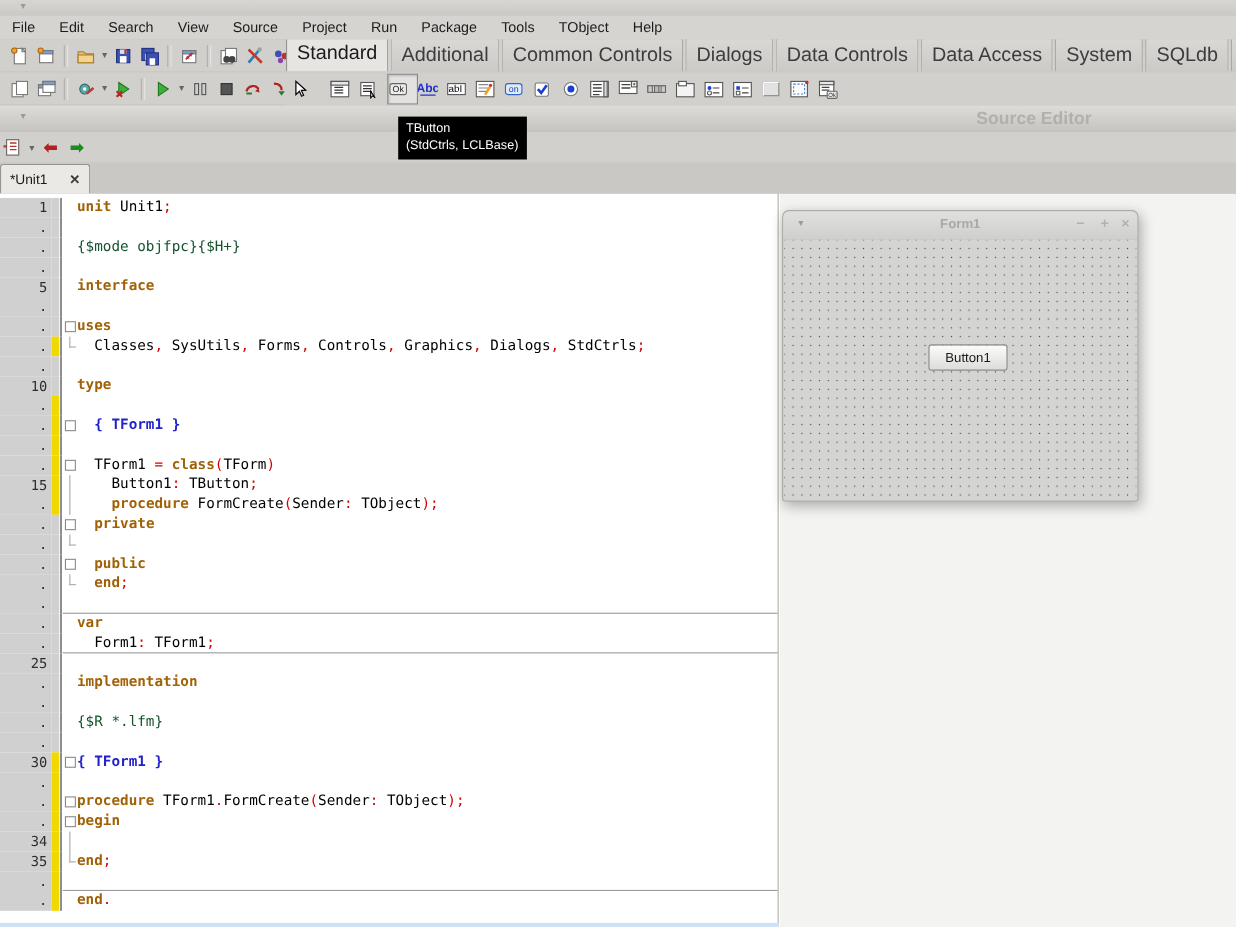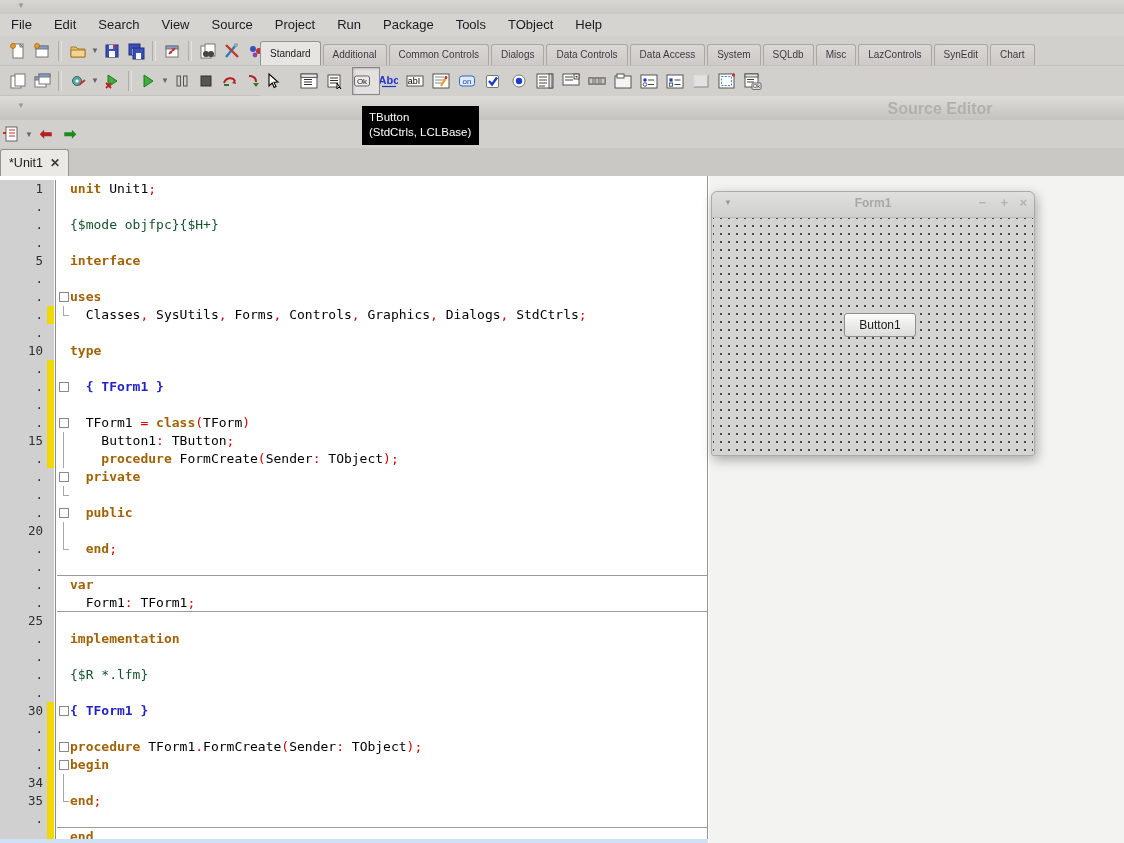--- a/index.html
+++ b/index.html
@@ -22,21 +22,21 @@
   #toolrow2{left:0;top:66px;width:1124px;height:30px;display:flex;
     background:#d2d0cd;border-bottom:1px solid #b8b6b3;}
   #tb1-left,#tb2-left{width:260px;display:flex;align-items:center;padding-left:6px;
     box-sizing:border-box;background:#d2d0cd;border-bottom:1px solid #c4c2bf;}
   .tbtn{width:24px;height:24px;display:flex;align-items:center;justify-content:center;flex:0 0 auto;}
   .tsep{width:2px;height:20px;margin:0 4px;border-left:1px solid #b0aeab;border-right:1px solid #e6e4e1;flex:0 0 auto;}
   .tdrop{font-size:8px;color:#666;width:10px;text-align:center;flex:0 0 auto;}
   
   #palette-tabs{flex:1;display:flex;align-items:flex-end;background:#d2d0cd;
     border-bottom:1px solid #c4c2bf;overflow:hidden;}
-  .ptab{font-size:10px;color:#3c3c3c;background:linear-gradient(#dad8d5,#ccc9c6);
+  .ptab{font-size:18px;color:#3c3c3c;background:linear-gradient(#dad8d5,#ccc9c6);
     border:1px solid #aaa8a5;border-bottom:none;border-radius:3px 3px 0 0;
     padding:4px 9px 5px 9px;margin-right:2px;white-space:nowrap;}
   .ptab.active{background:#e7e5e2;color:#1a1a1a;padding-top:6px;padding-bottom:6px;
     border-color:#96948f;}
   
   #palette-icons{flex:1;display:flex;align-items:center;background:#d2d0cd;padding-left:4px;}
   .pcomp{width:26px;height:26px;display:flex;align-items:center;flex:0 0 auto;}
   .pcomp.selected{border:1px solid #88868a;background:#e4e2e0;box-shadow:inset 1px 1px 2px rgba(0,0,0,.18);}
   .pcomp:first-child{margin-right:10px;}
   
@@ -48,21 +48,21 @@
   
   #se-toolbar{left:0;top:120px;width:1124px;height:28px;background:#d2d0cd;
     display:flex;align-items:center;border-bottom:1px solid #bfbdba;}
   .se-arrow{font-size:15px;font-weight:bold;width:24px;text-align:center;}
   
   #tabstrip{left:0;top:148px;width:1124px;height:28px;background:#cac8c5;
     border-bottom:1px solid #9a9894;display:flex;align-items:flex-end;}
   #unit-tab{height:27px;box-sizing:border-box;background:#ebe9e6;
     border:1px solid #96948f;border-bottom:none;border-radius:3px 3px 0 0;
     display:flex;align-items:center;padding:0 8px;margin-left:0px;}
-  #unit-tab .tab-label{font-size:12.5px;color:#1a1a1a;margin-right:7px;}
+  #unit-tab .tab-label{font-size:12.5px;color:#1a1a1a;margin-right:20px;}
   #unit-tab .tab-close{font-size:12px;font-weight:bold;color:#3a3a3a;}
   
   #editor{left:0;top:176px;width:708px;height:667px;background:#fff;
     border-right:1px solid #98968f;box-sizing:border-box;overflow:hidden;
     font-family:"DejaVu Sans Mono",monospace;font-size:13px;}
   #editor-inner{position:absolute;left:0;top:4px;width:100%;}
   .row{display:flex;height:18px;line-height:18px;white-space:pre;}
   .ln{width:43px;text-align:right;padding-right:4px;background:#d0d0d0;
       color:#2e2e2e;font-size:12.5px;flex:0 0 auto;}
   .flag{width:7px;background:#d0d0d0;flex:0 0 auto;}
@@ -464,21 +464,20 @@
       <div class="row"><span class="ln">10</span><span class="flag"></span><span class="gsep"></span><div class="body"><span class="fold"></span><span class="code"><span class="k">type</span></span></div></div>
       <div class="row"><span class="ln">.</span><span class="flag on"></span><span class="gsep"></span><div class="body"><span class="fold"></span><span class="code"></span></div></div>
       <div class="row"><span class="ln">.</span><span class="flag on"></span><span class="gsep"></span><div class="body"><span class="fold"><span class="fbox"></span></span><span class="code"><span class="c">  { TForm1 }</span></span></div></div>
       <div class="row"><span class="ln">.</span><span class="flag on"></span><span class="gsep"></span><div class="body"><span class="fold"></span><span class="code"></span></div></div>
       <div class="row"><span class="ln">.</span><span class="flag on"></span><span class="gsep"></span><div class="body"><span class="fold"><span class="fbox"></span></span><span class="code"><span class="i">  TForm1 </span><span class="p">=</span><span class="i"> </span><span class="k">class</span><span class="p">(</span><span class="i">TForm</span><span class="p">)</span></span></div></div>
       <div class="row"><span class="ln">15</span><span class="flag on"></span><span class="gsep"></span><div class="body"><span class="fold"><span class="fline"></span></span><span class="code"><span class="i">    Button1</span><span class="p">:</span><span class="i"> TButton</span><span class="p">;</span></span></div></div>
       <div class="row"><span class="ln">.</span><span class="flag on"></span><span class="gsep"></span><div class="body"><span class="fold"><span class="fline"></span></span><span class="code"><span class="i">    </span><span class="k">procedure</span><span class="i"> FormCreate</span><span class="p">(</span><span class="i">Sender</span><span class="p">:</span><span class="i"> TObject</span><span class="p">);</span></span></div></div>
       <div class="row"><span class="ln">.</span><span class="flag"></span><span class="gsep"></span><div class="body"><span class="fold"><span class="fbox"></span></span><span class="code"><span class="i">  </span><span class="k">private</span></span></div></div>
       <div class="row"><span class="ln">.</span><span class="flag"></span><span class="gsep"></span><div class="body"><span class="fold"><span class="fcorner"></span></span><span class="code"></span></div></div>
       <div class="row"><span class="ln">.</span><span class="flag"></span><span class="gsep"></span><div class="body"><span class="fold"><span class="fbox"></span></span><span class="code"><span class="i">  </span><span class="k">public</span></span></div></div>
-      <div class="row"><span class="ln">20</span><span class="flag"></span><span class="gsep"></span><div class="body"><span class="fold"><span class="fline"></span></span><span class="code"></span></div></div>
       <div class="row"><span class="ln">.</span><span class="flag"></span><span class="gsep"></span><div class="body"><span class="fold"><span class="fcorner"></span></span><span class="code"><span class="i">  </span><span class="k">end</span><span class="p">;</span></span></div></div>
       <div class="row"><span class="ln">.</span><span class="flag"></span><span class="gsep"></span><div class="body div"><span class="fold"></span><span class="code"></span></div></div>
       <div class="row"><span class="ln">.</span><span class="flag"></span><span class="gsep"></span><div class="body"><span class="fold"></span><span class="code"><span class="k">var</span></span></div></div>
       <div class="row"><span class="ln">.</span><span class="flag"></span><span class="gsep"></span><div class="body div"><span class="fold"></span><span class="code"><span class="i">  Form1</span><span class="p">:</span><span class="i"> TForm1</span><span class="p">;</span></span></div></div>
       <div class="row"><span class="ln">25</span><span class="flag"></span><span class="gsep"></span><div class="body"><span class="fold"></span><span class="code"></span></div></div>
       <div class="row"><span class="ln">.</span><span class="flag"></span><span class="gsep"></span><div class="body"><span class="fold"></span><span class="code"><span class="k">implementation</span></span></div></div>
       <div class="row"><span class="ln">.</span><span class="flag"></span><span class="gsep"></span><div class="body"><span class="fold"></span><span class="code"></span></div></div>
       <div class="row"><span class="ln">.</span><span class="flag"></span><span class="gsep"></span><div class="body"><span class="fold"></span><span class="code"><span class="d">{$R *.lfm}</span></span></div></div>
       <div class="row"><span class="ln">.</span><span class="flag"></span><span class="gsep"></span><div class="body"><span class="fold"></span><span class="code"></span></div></div>
       <div class="row"><span class="ln">30</span><span class="flag on"></span><span class="gsep"></span><div class="body"><span class="fold"><span class="fbox"></span></span><span class="code"><span class="c">{ TForm1 }</span></span></div></div>

